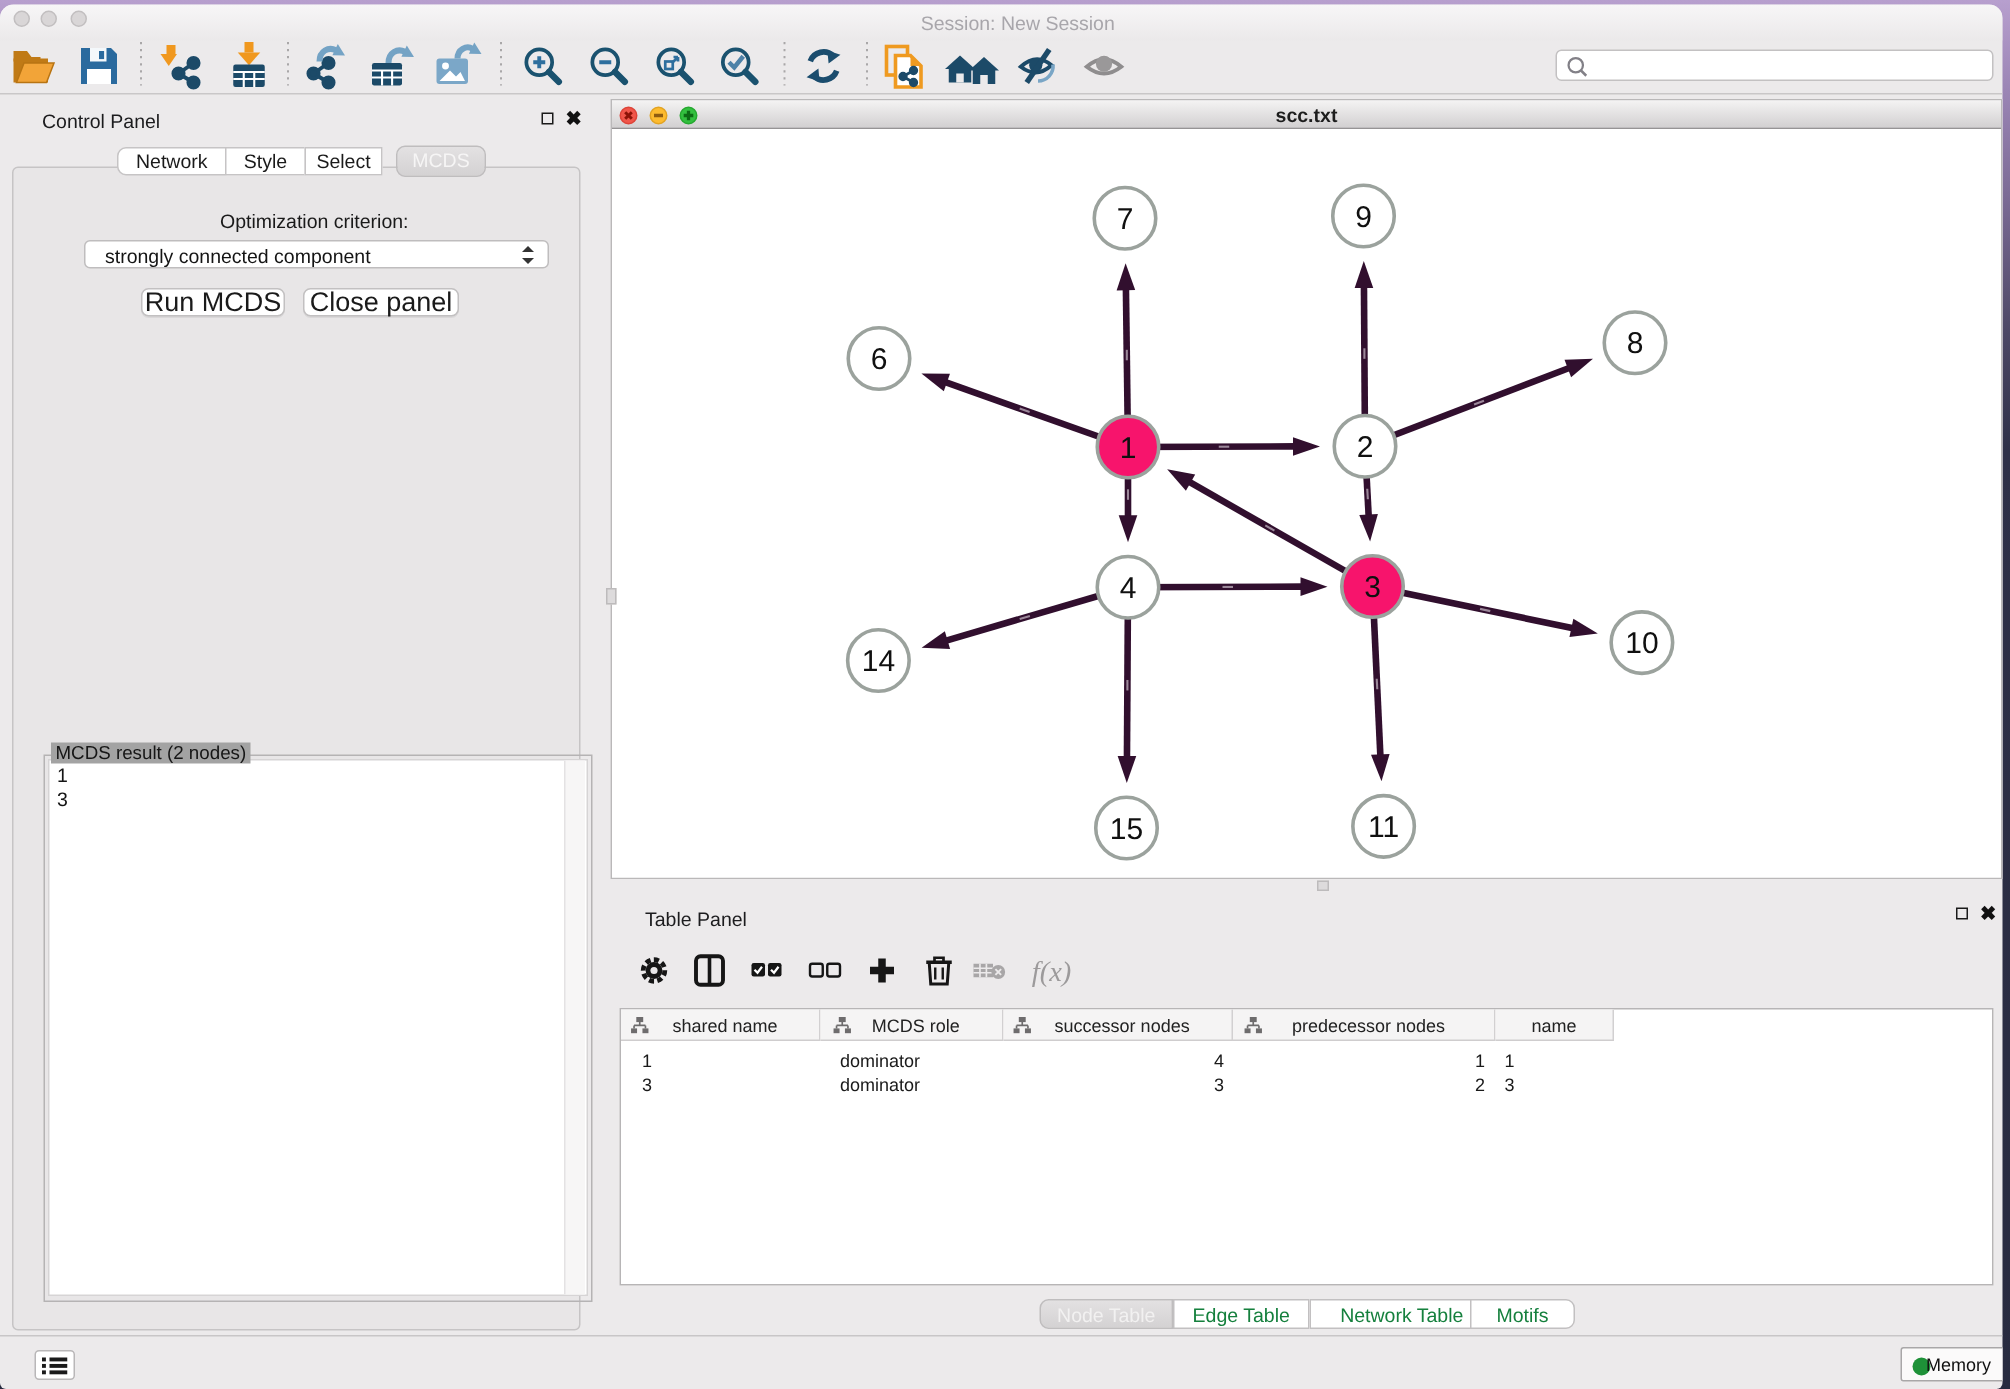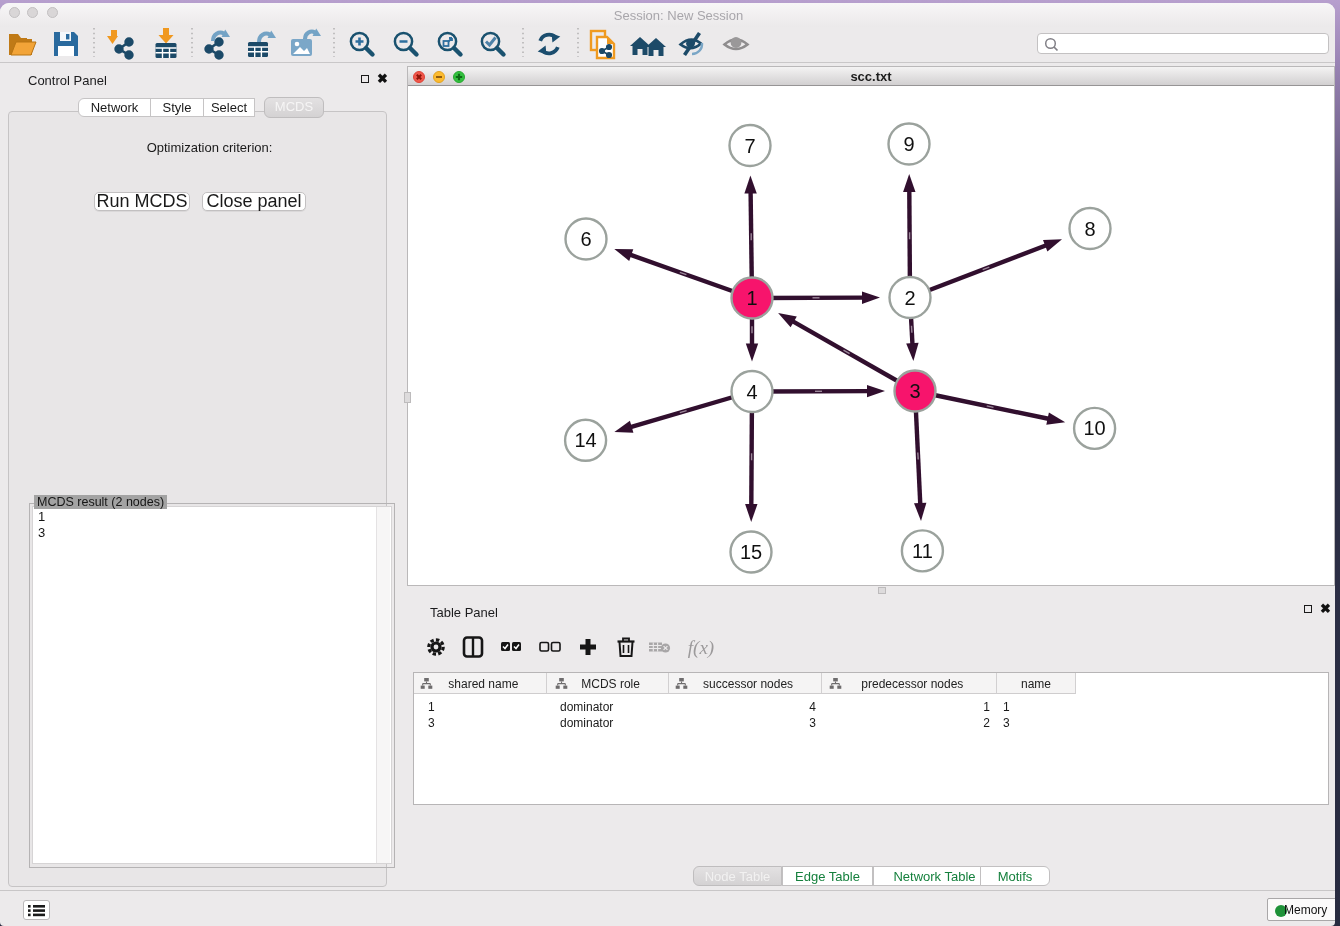--- a/index.html
+++ b/index.html
@@ -24,21 +24,21 @@
 
 .btn{position:absolute;height:19px;background:#fff;border:1px solid #c2c0c1;border-radius:5px;font-size:18px;color:#1a1a1a;text-align:center;line-height:17px;box-shadow:0 1px 0 rgba(0,0,0,0.06);}
 
 #netframe{position:absolute;left:407px;top:63px;width:928px;height:520px;border:1px solid #bab8b9;background:#fff;}
 #nettitle{position:absolute;left:0;top:0;width:100%;height:19px;background:linear-gradient(#f4f3f3,#d2d0d1);border-bottom:1px solid #969495;}
 .gl{position:absolute;top:3.5px;width:12px;height:12px;border-radius:50%;}
 #netlabel{position:absolute;top:2px;left:0;width:100%;text-align:center;font-size:13px;font-weight:bold;color:#1d1d1d;}
 #netcanvas{position:absolute;left:0;top:19px;width:926px;height:499px;background:#fff;}
 
 #tpanel{position:absolute;left:407px;top:595px;width:928px;height:292px;}
-#ttable{position:absolute;left:6px;top:74px;width:916px;height:133px;background:#fff;border:1px solid #b7b5b6;}
+#ttable{position:absolute;left:6px;top:74px;width:916px;height:185px;background:#fff;border:1px solid #b7b5b6;}
 .th{position:absolute;top:0;height:21px;background:#f5f4f4;border-right:1px solid #d2d0d1;border-bottom:1px solid #cfcdce;font-size:12px;color:#222;}
 .thlab{position:absolute;top:4px;width:100%;text-align:center;}
 .cell{position:absolute;font-size:12px;color:#1a1a1a;}
 .btab{position:absolute;top:0;height:20px;background:#fff;border:1px solid #c2c0c1;font-size:13px;color:#15803d;text-align:center;line-height:19px;}
 
 #statusbar{position:absolute;left:0;top:887px;width:100%;height:36px;border-top:1px solid #c8c6c7;}
 </style></head>
 <body>
 <div id="win">
   <div id="titlebar">
@@ -197,20 +197,27 @@
     <div class="undock" style="left:361px;top:11px;"></div>
     <div class="closex" style="left:377px;top:7px;">✖</div>
     <div id="cpbox"></div>
     <div class="tabrow" style="left:78px;top:33.5px;">
       <div class="tab" style="left:0;width:73px;border-radius:6px 0 0 6px;">Network</div>
       <div class="tab" style="left:72px;width:54px;">Style</div>
       <div class="tab" style="left:125px;width:52px;">Select</div>
       <div class="tab tabsel" style="left:186px;top:-1px;width:60px;height:21px;">MCDS</div>
     </div>
     <div class="abs" style="left:8px;top:76px;width:379px;text-align:center;font-size:13px;color:#1a1a1a;">Optimization criterion:</div>
+    <div class="abs" id="selbox" style="left:44px;top:96px;width:310px;height:19px;background:#fff;border:1px solid #bfbdbe;border-radius:4px;">
+      <span style="position:absolute;left:13px;top:1.5px;font-size:13px;color:#141414;">strongly connected component</span>
+      <svg width="12" height="15" style="position:absolute;right:7px;top:2px;">
+          <path d="M2 5 L6 1 L10 5 Z" fill="#333"></path>
+          <path d="M2 9 L6 13 L10 9 Z" fill="#333"></path>
+        </svg>
+    </div>
     <div class="btn" style="left:94px;top:128px;width:96px;">Run MCDS</div>
     <div class="btn" style="left:202px;top:128px;width:104px;">Close panel</div>
     <div class="abs" style="left:17px;top:439px;width:366px;height:365px;border:1px solid #b5b3b4;"></div>
     <div class="abs" style="left:20px;top:442px;width:360px;height:358px;background:#fff;border:1px solid #d6d4d5;">
       <div style="position:absolute;right:1px;top:0;width:14px;height:100%;background:#f7f6f6;border-left:1px solid #e4e2e3;"></div>
       <div style="position:absolute;left:5px;top:2px;font-size:13px;color:#141414;line-height:16px;">1<br>3</div>
     </div>
     <div class="abs" style="left:22px;top:431px;background:#a3a3a3;padding:0 3px;font-size:12.5px;color:#161616;">MCDS result (2 nodes)</div>
   </div>
 

